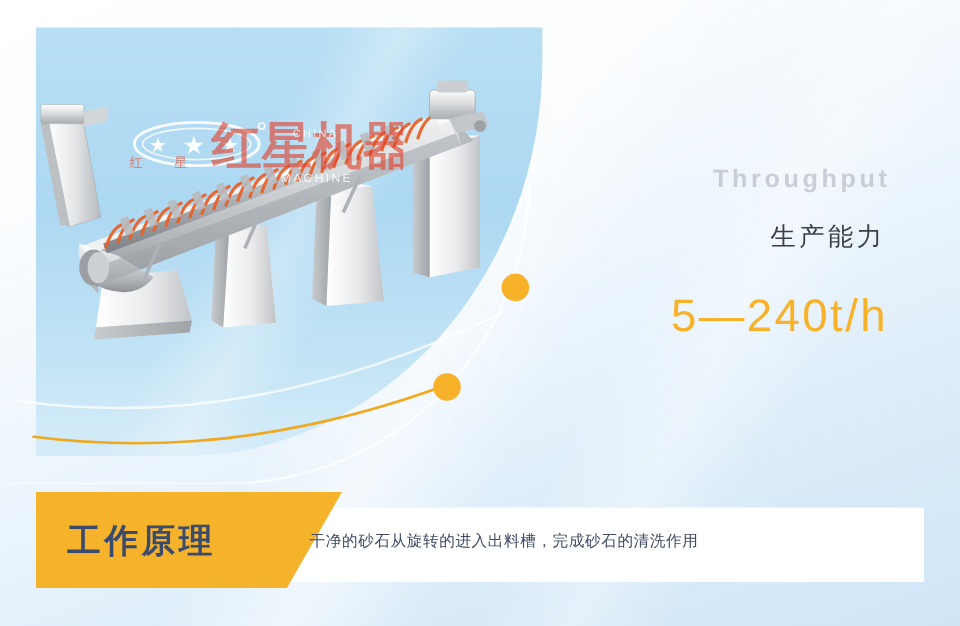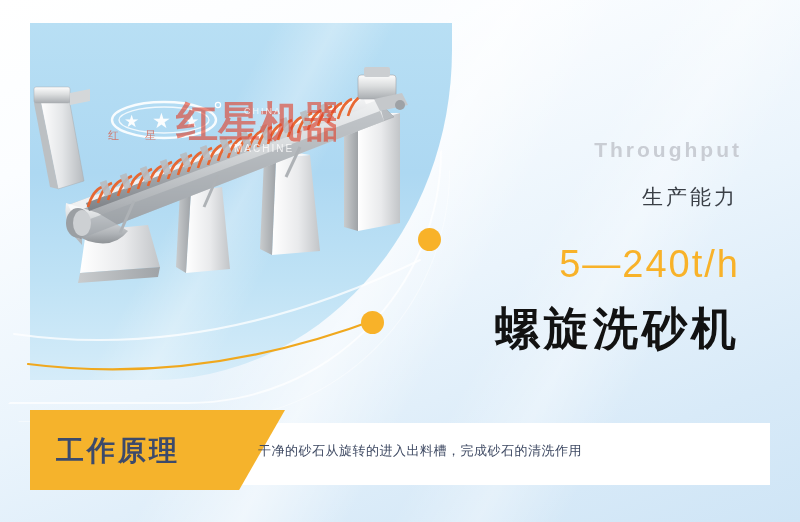--- a/index.html
+++ b/index.html
@@ -276,20 +276,19 @@
   <svg class="swoosh" viewBox="0 0 470 200">
     <path d="M28,164 Q200,186 380,118" fill="none" stroke="#F0A81E" stroke-width="2.2" stroke-linecap="round"></path>
     <path d="M14,134 Q210,162 420,60" fill="none" stroke="#ffffff" stroke-width="2" opacity=".75" stroke-linecap="round"></path>
   </svg>
   <div class="dot dot-upper"></div>
   <div class="dot dot-lower"></div>
 
   <div class="throughput">Throughput</div>
   <div class="cn-label">生产能力</div>
   <div class="capacity">5—240t/h</div>
-  <div class="title">螺旋洗砂机</div>
 
   <div class="white-strip"></div>
   <div class="orange-tab"></div>
   <div class="tab-text">工作原理</div>
   <div class="desc-text">干净的砂石从旋转的进入出料槽，完成砂石的清洗作用</div>
 
 </div>
 
 </body></html>

